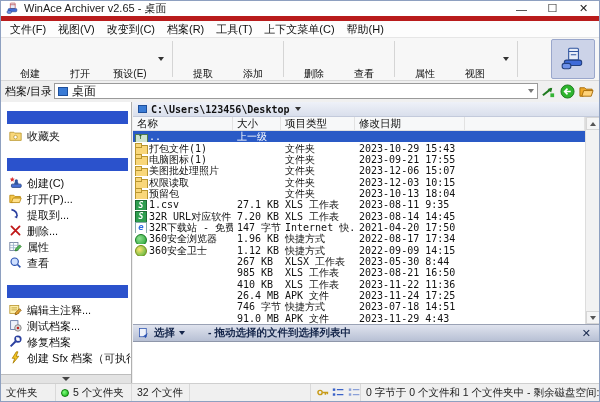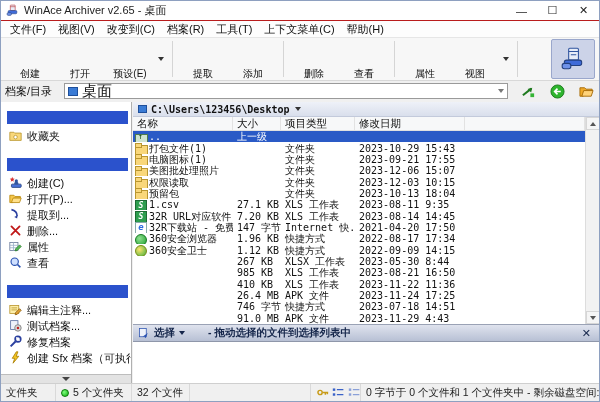--- a/index.html
+++ b/index.html
@@ -1,21 +1,21 @@
 <!DOCTYPE html>
 <html><head>
 <meta charset="utf-8">
 <style>
   * { box-sizing: border-box; margin: 0; padding: 0; }
   html,body { width:600px; height:402px; overflow:hidden; }
   body { font-family:"Liberation Sans","DejaVu Sans",sans-serif; font-size:11px; color:#111; }
   .window { position:relative; width:600px; height:402px; background:#f0f0f0; border:1px solid #8ea0c0; overflow:hidden; }
 
   
-  .titlebar { position:absolute; top:0; left:0; right:0; height:20px; background:#ffffff; display:flex; align-items:center; padding-left:5px; border-bottom:1px solid #b91c1c; }
+  .titlebar { position:absolute; top:0; left:0; right:0; height:20px; background:#ffffff; display:flex; align-items:center; padding-left:5px; border-bottom:5px solid #b91c1c; }
   .titlebar .logo { width:13px; height:13px; margin-right:5px; flex:none; }
   .titlebar .title { font-size:11px; color:#222; }
   .wincontrols { margin-left:auto; display:flex; height:20px; }
   .wincontrols .wbtn { width:31px; height:20px; display:flex; align-items:center; justify-content:center; font-size:11px; color:#222; cursor:default; }
 
   
   .menubar { position:absolute; top:20px; left:0; right:0; height:17px; background:#fdfdfd; display:flex; align-items:center; padding-left:3px; border-bottom:1px solid #e6e6e6; }
   .menubar .mitem { padding:1px 6px; font-size:11px; }
 
   
@@ -24,25 +24,25 @@
   .tbtn svg { width:22px; height:22px; }
   .tbtn .tlabel { font-size:10px; line-height:10px; white-space:nowrap;margin-top:29px; }
   .tbtn-wrap { display:flex; align-items:center; }
   .drop { width:0; height:0; border-left:3.5px solid transparent; border-right:3.5px solid transparent; border-top:4px solid #333; margin:0 3px; }
   .tsep { width:1px; height:36px; background:#d5d5d5; margin:0 5px; }
   .tbtn.active { background:#ccd3e8; border:1px solid #9aa7cc; border-radius:2px; width:44px; }
   .tbtn.active svg { width:26px; height:26px; }
   .spacer { flex:1; }
 
   
-  .addressbar { position:absolute; top:80px; left:0; right:0; height:20px; display:flex; align-items:center; background:#f0f0f0; padding:0 4px; gap:12px; }
+  .addressbar { position:absolute; top:80px; left:0; right:0; height:20px; display:flex; align-items:center; background:#f0f0f0; padding:0 4px; gap:2px; }
   .addressbar .alabel { font-size:11px; white-space:nowrap; }
   .combo { flex:1; height:16px; background:#fff; border:1px solid #9a9a9a; display:flex; align-items:center; padding:0 3px; gap:4px; }
   .combo .cicon { width:10px; height:9px; background:#3a7bd5; border:1px solid #1e4f9b; flex:none; }
-  .combo .ctext { font-size:15px; }
+  .combo .ctext { font-size:12px; }
   .combo .cdrop { margin-left:auto; width:0; height:0; border-left:3.5px solid transparent; border-right:3.5px solid transparent; border-top:4px solid #777; }
   .abtn { width:17px; height:17px; display:flex; align-items:center; justify-content:center; }
   .abtn svg { width:15px; height:15px; }
 
   
   .sidebar { position:absolute; top:101px; left:0; width:131px; bottom:18px; background:#ffffff; border-right:1px solid #b0b0b0; overflow:hidden; }
   .sbar { height:13px; background:#2b52cc; margin:0 3px 5px 6px; }
   .sbar.first { margin-top:9px; }
   .sbar.gap { margin-top:13px; }
   .sitem { height:16px; display:flex; gap:5px; padding-left:8px; font-size:11px; white-space:nowrap; }

